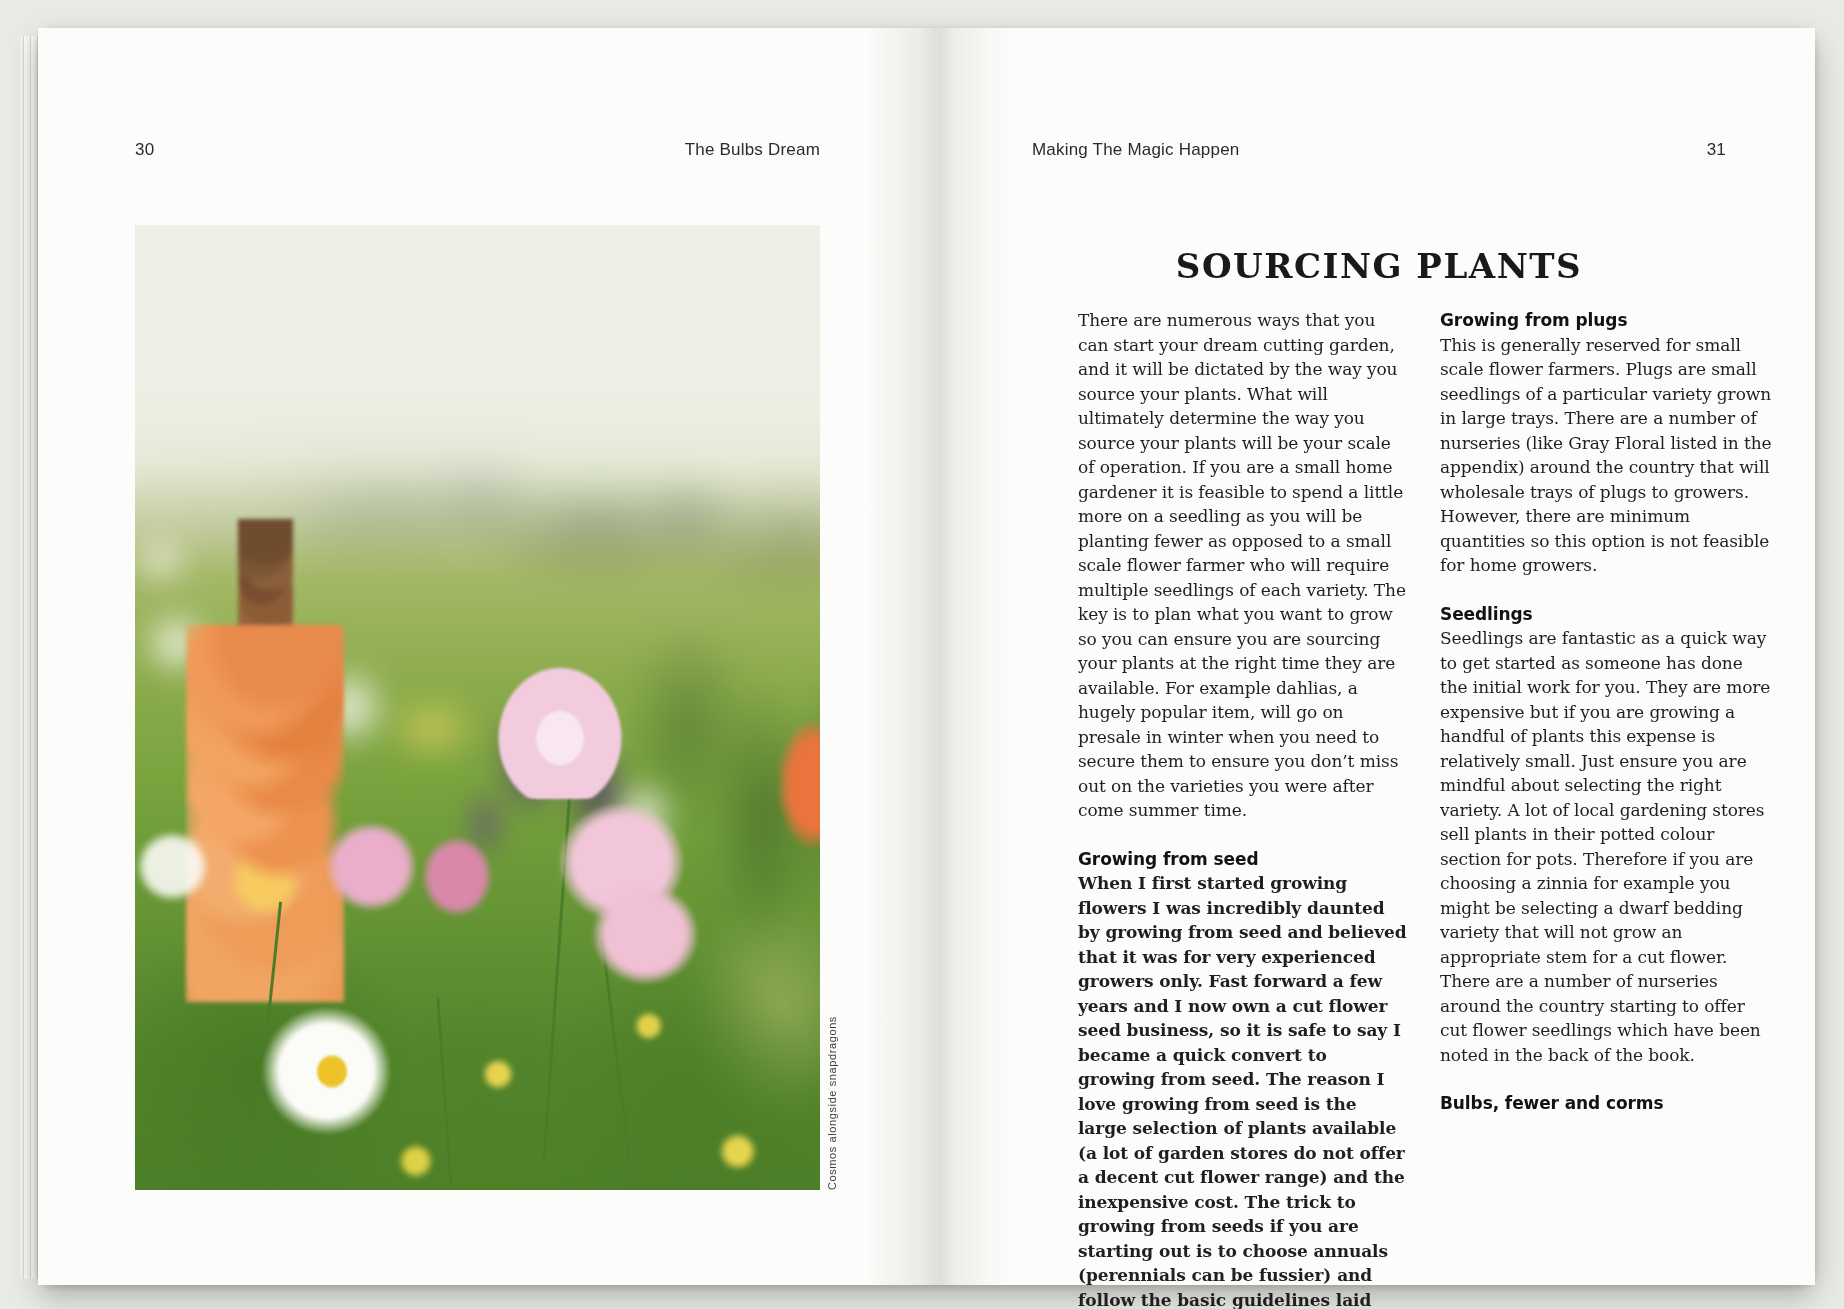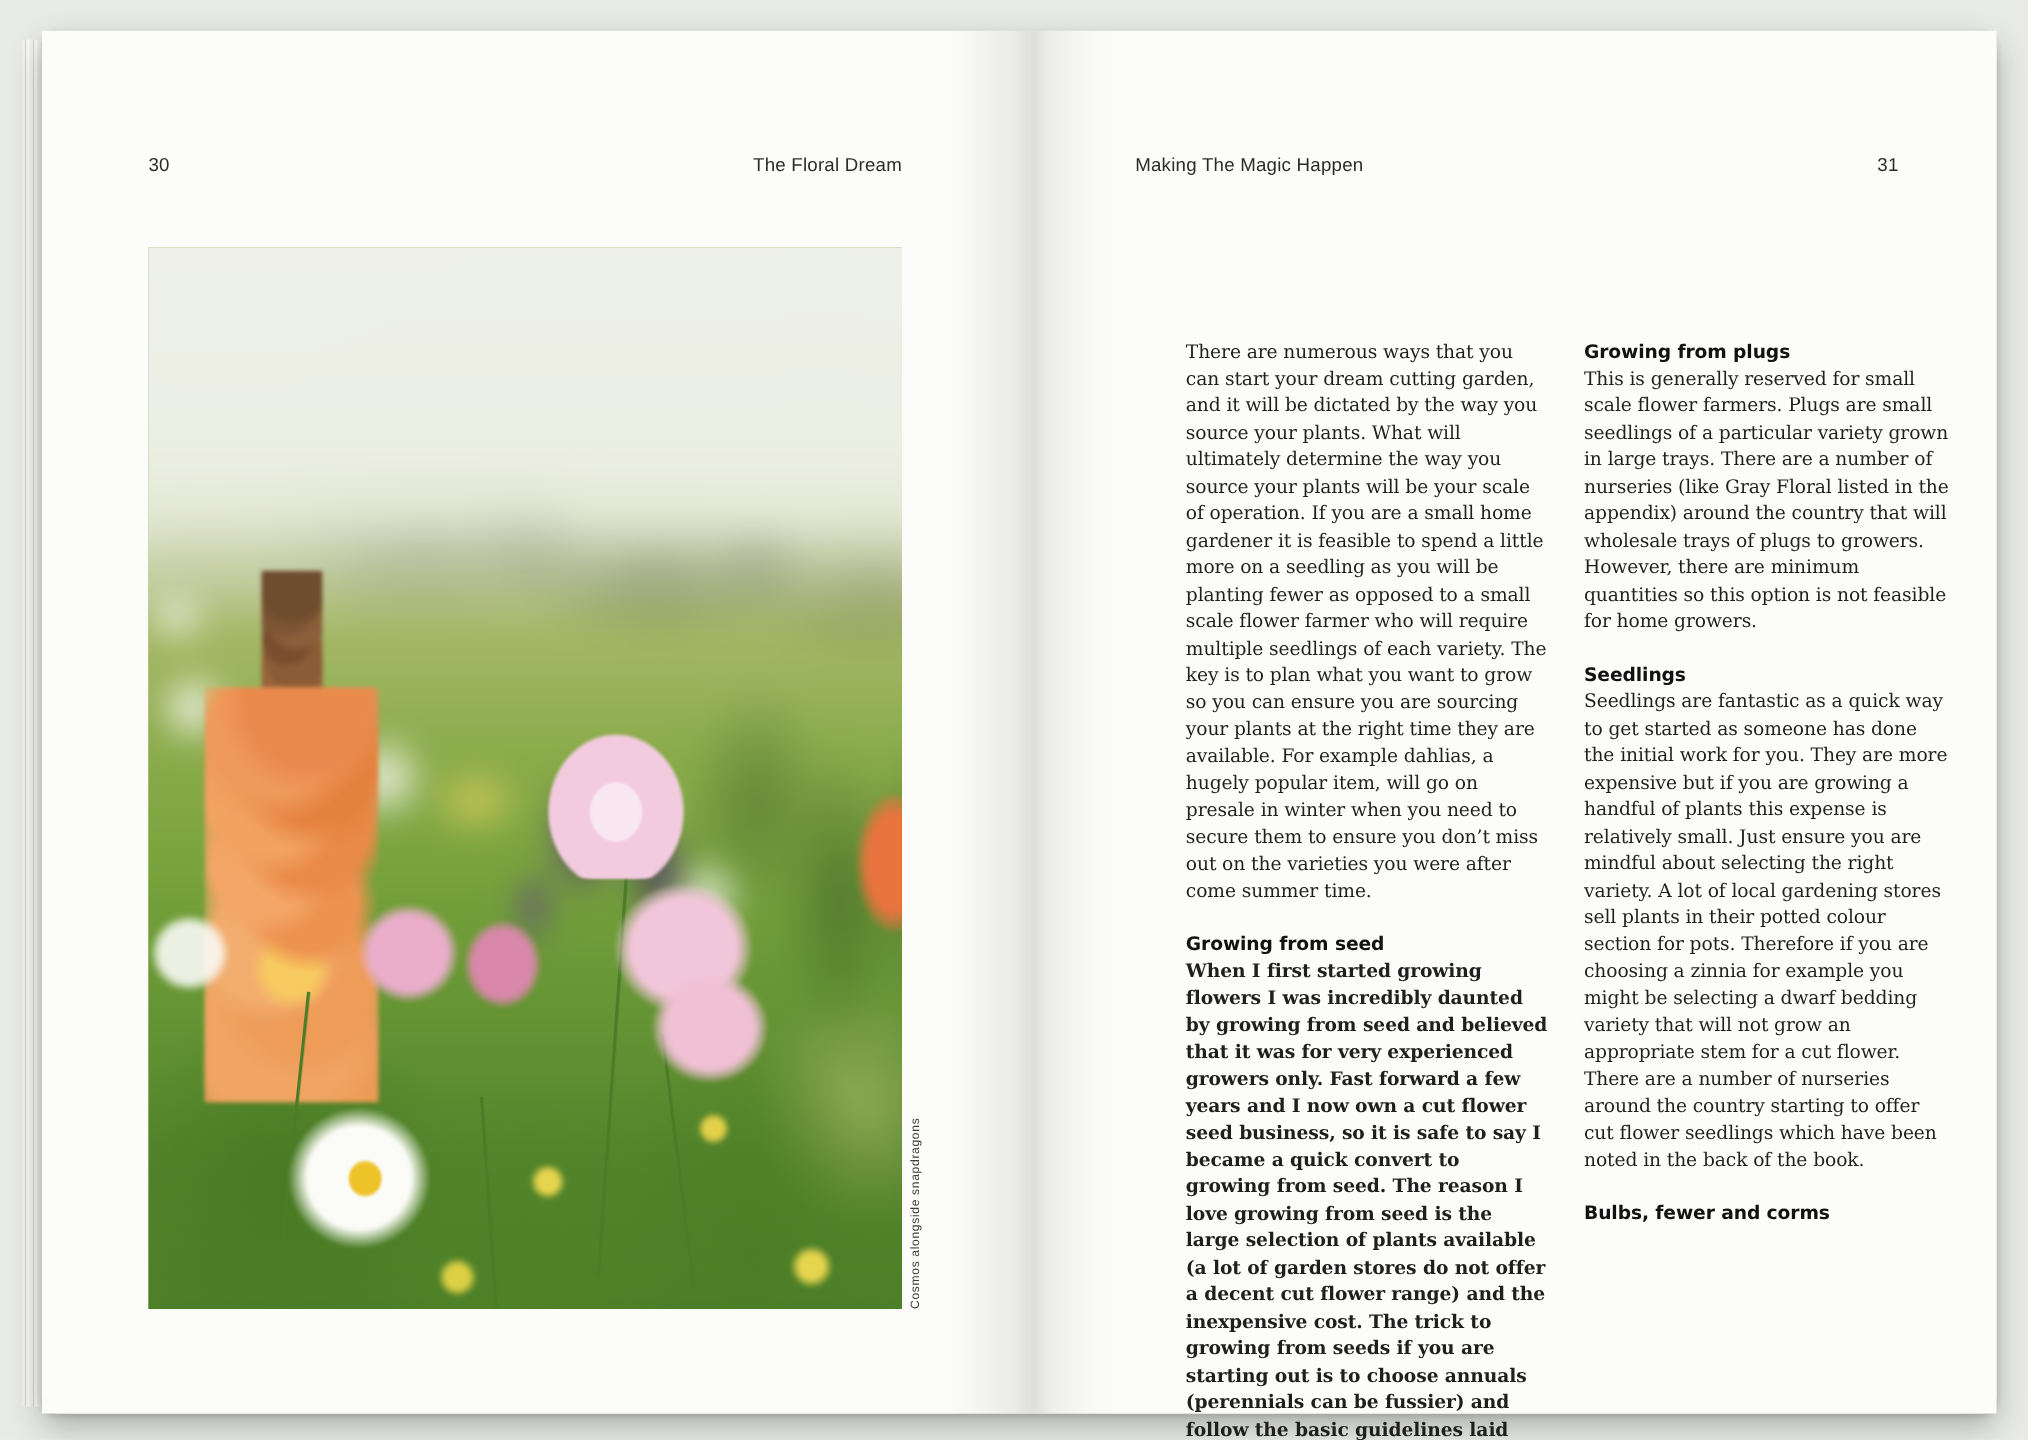--- a/index.html
+++ b/index.html
@@ -156,21 +156,21 @@
 </style>
 </head>
 <body>
 
 <div class="page-stack"></div>
 
 <div class="book">
 
   <div class="page left-page">
     <span class="running-head rh-left">30</span>
-    <span class="running-head lp-title">The Floral Dream</span>
+    <span class="running-head lp-title">The Bulbs Dream</span>
 
     <div class="photo">
       <div class="ph-blur"></div>
       <div class="ph-fg"></div>
       <div class="flower snap-buds"></div>
       <div class="flower snap-bloom"></div>
       <div class="stem stem-a"></div>
       <div class="stem stem-b"></div>
       <div class="stem stem-c"></div>
       <div class="stem stem-d"></div>
@@ -185,20 +185,21 @@
       <div class="flower cosmos-white-center"></div>
     </div>
 
     <div class="photo-caption">Cosmos alongside snapdragons</div>
   </div>
 
   <div class="page right-page">
     <span class="running-head rh-left">Making The Magic Happen</span>
     <span class="running-head rp-num">31</span>
 
+    <h2 class="section-title">SOURCING PLANTS</h2>
 
     <div class="columns">
       <div class="col">
         <p class="body-p">There are numerous ways that you can start your dream cutting garden, and it will be dictated by the way you source your plants. What will ultimately determine the way you source your plants will be your scale of operation. If you are a small home gardener it is feasible to spend a little more on a seedling as you will be planting fewer as opposed to a small scale flower farmer who will require multiple seedlings of each variety. The key is to plan what you want to grow so you can ensure you are sourcing your plants at the right time they are available. For example dahlias, a hugely popular item, will go on presale in winter when you need to secure them to ensure you don’t miss out on the varieties you were after come summer time.</p>
         <h3 class="subhead">Growing from seed</h3>
         <p class="body-p">When I first started growing flowers I was incredibly daunted by growing from seed and believed that it was for very experienced growers only. Fast forward a few years and I now own a cut flower seed business, so it is safe to say I became a quick convert to growing from seed. The reason I love growing from seed is the large selection of plants available (a lot of garden stores do not offer a decent cut flower range) and the inexpensive cost. The trick to growing from seeds if you are starting out is to choose annuals (perennials can be fussier) and follow the basic guidelines laid out later in this book.</p>
       </div>
       <div class="col col2">
         <h3 class="subhead">Growing from plugs</h3>
         <p class="body-p">This is generally reserved for small scale flower farmers. Plugs are small seedlings of a particular variety grown in large trays. There are a number of nurseries (like Gray Floral listed in the appendix) around the country that will wholesale trays of plugs to growers. However, there are minimum quantities so this option is not feasible for home growers.</p>

